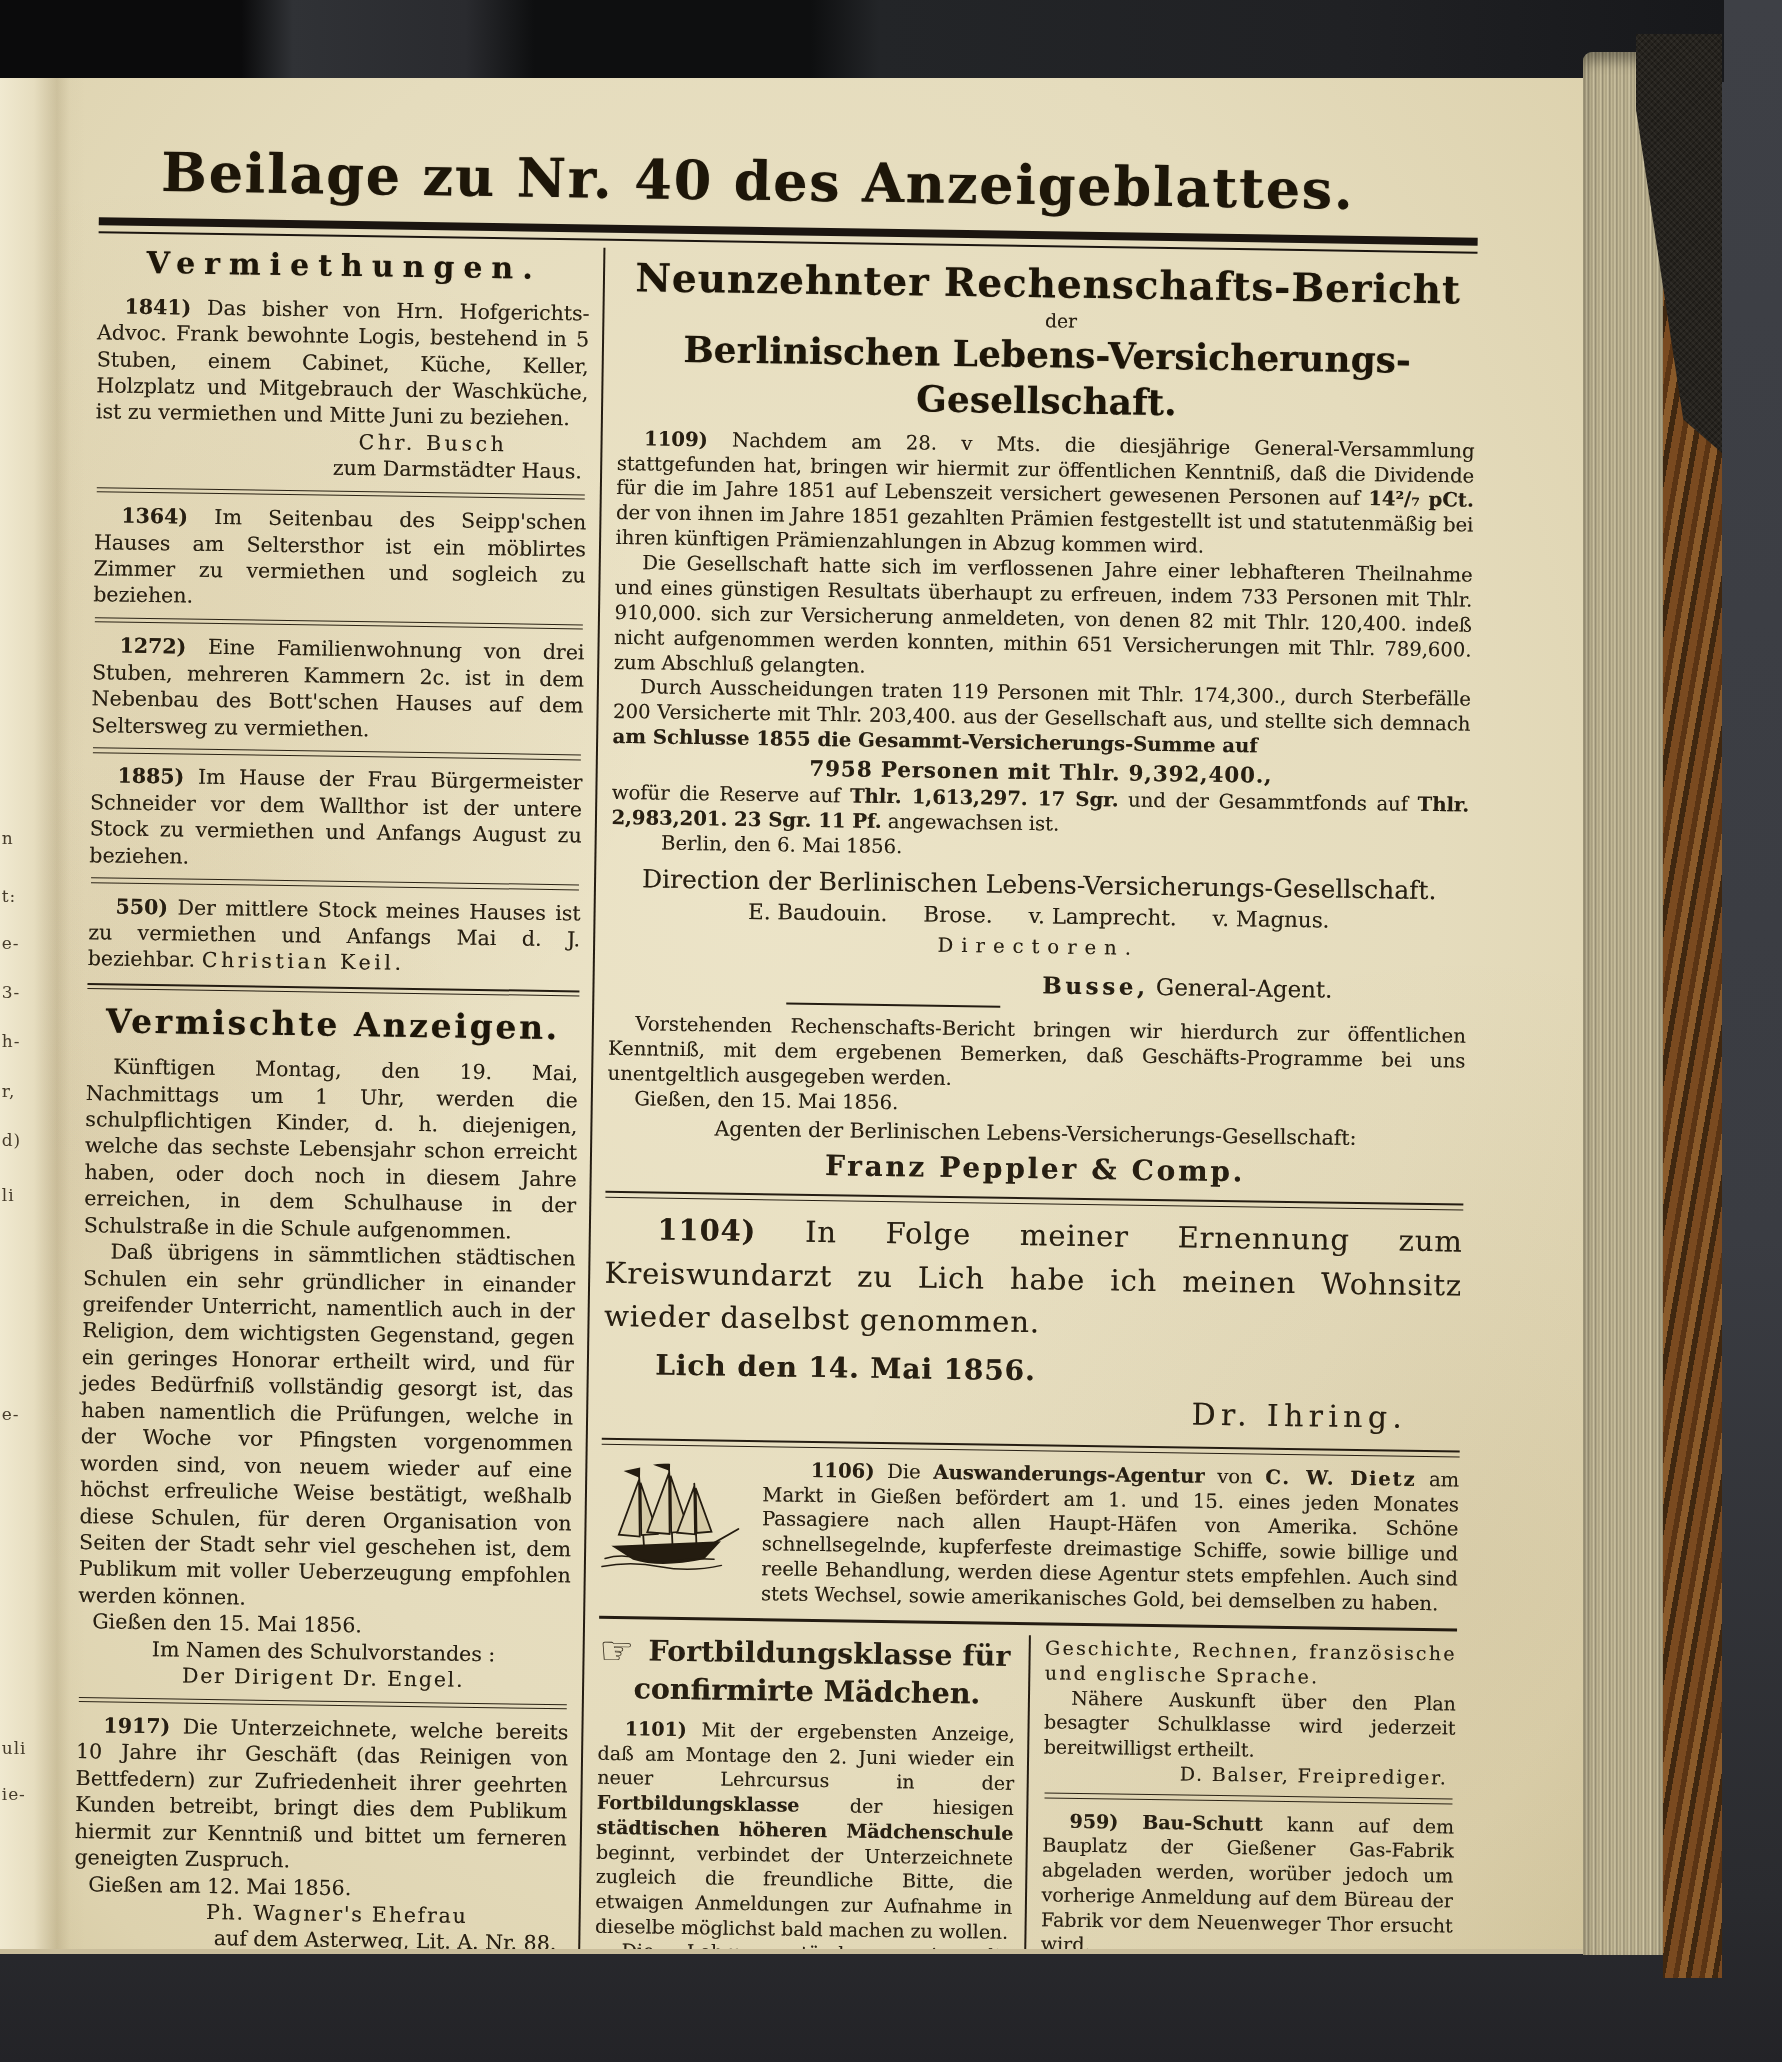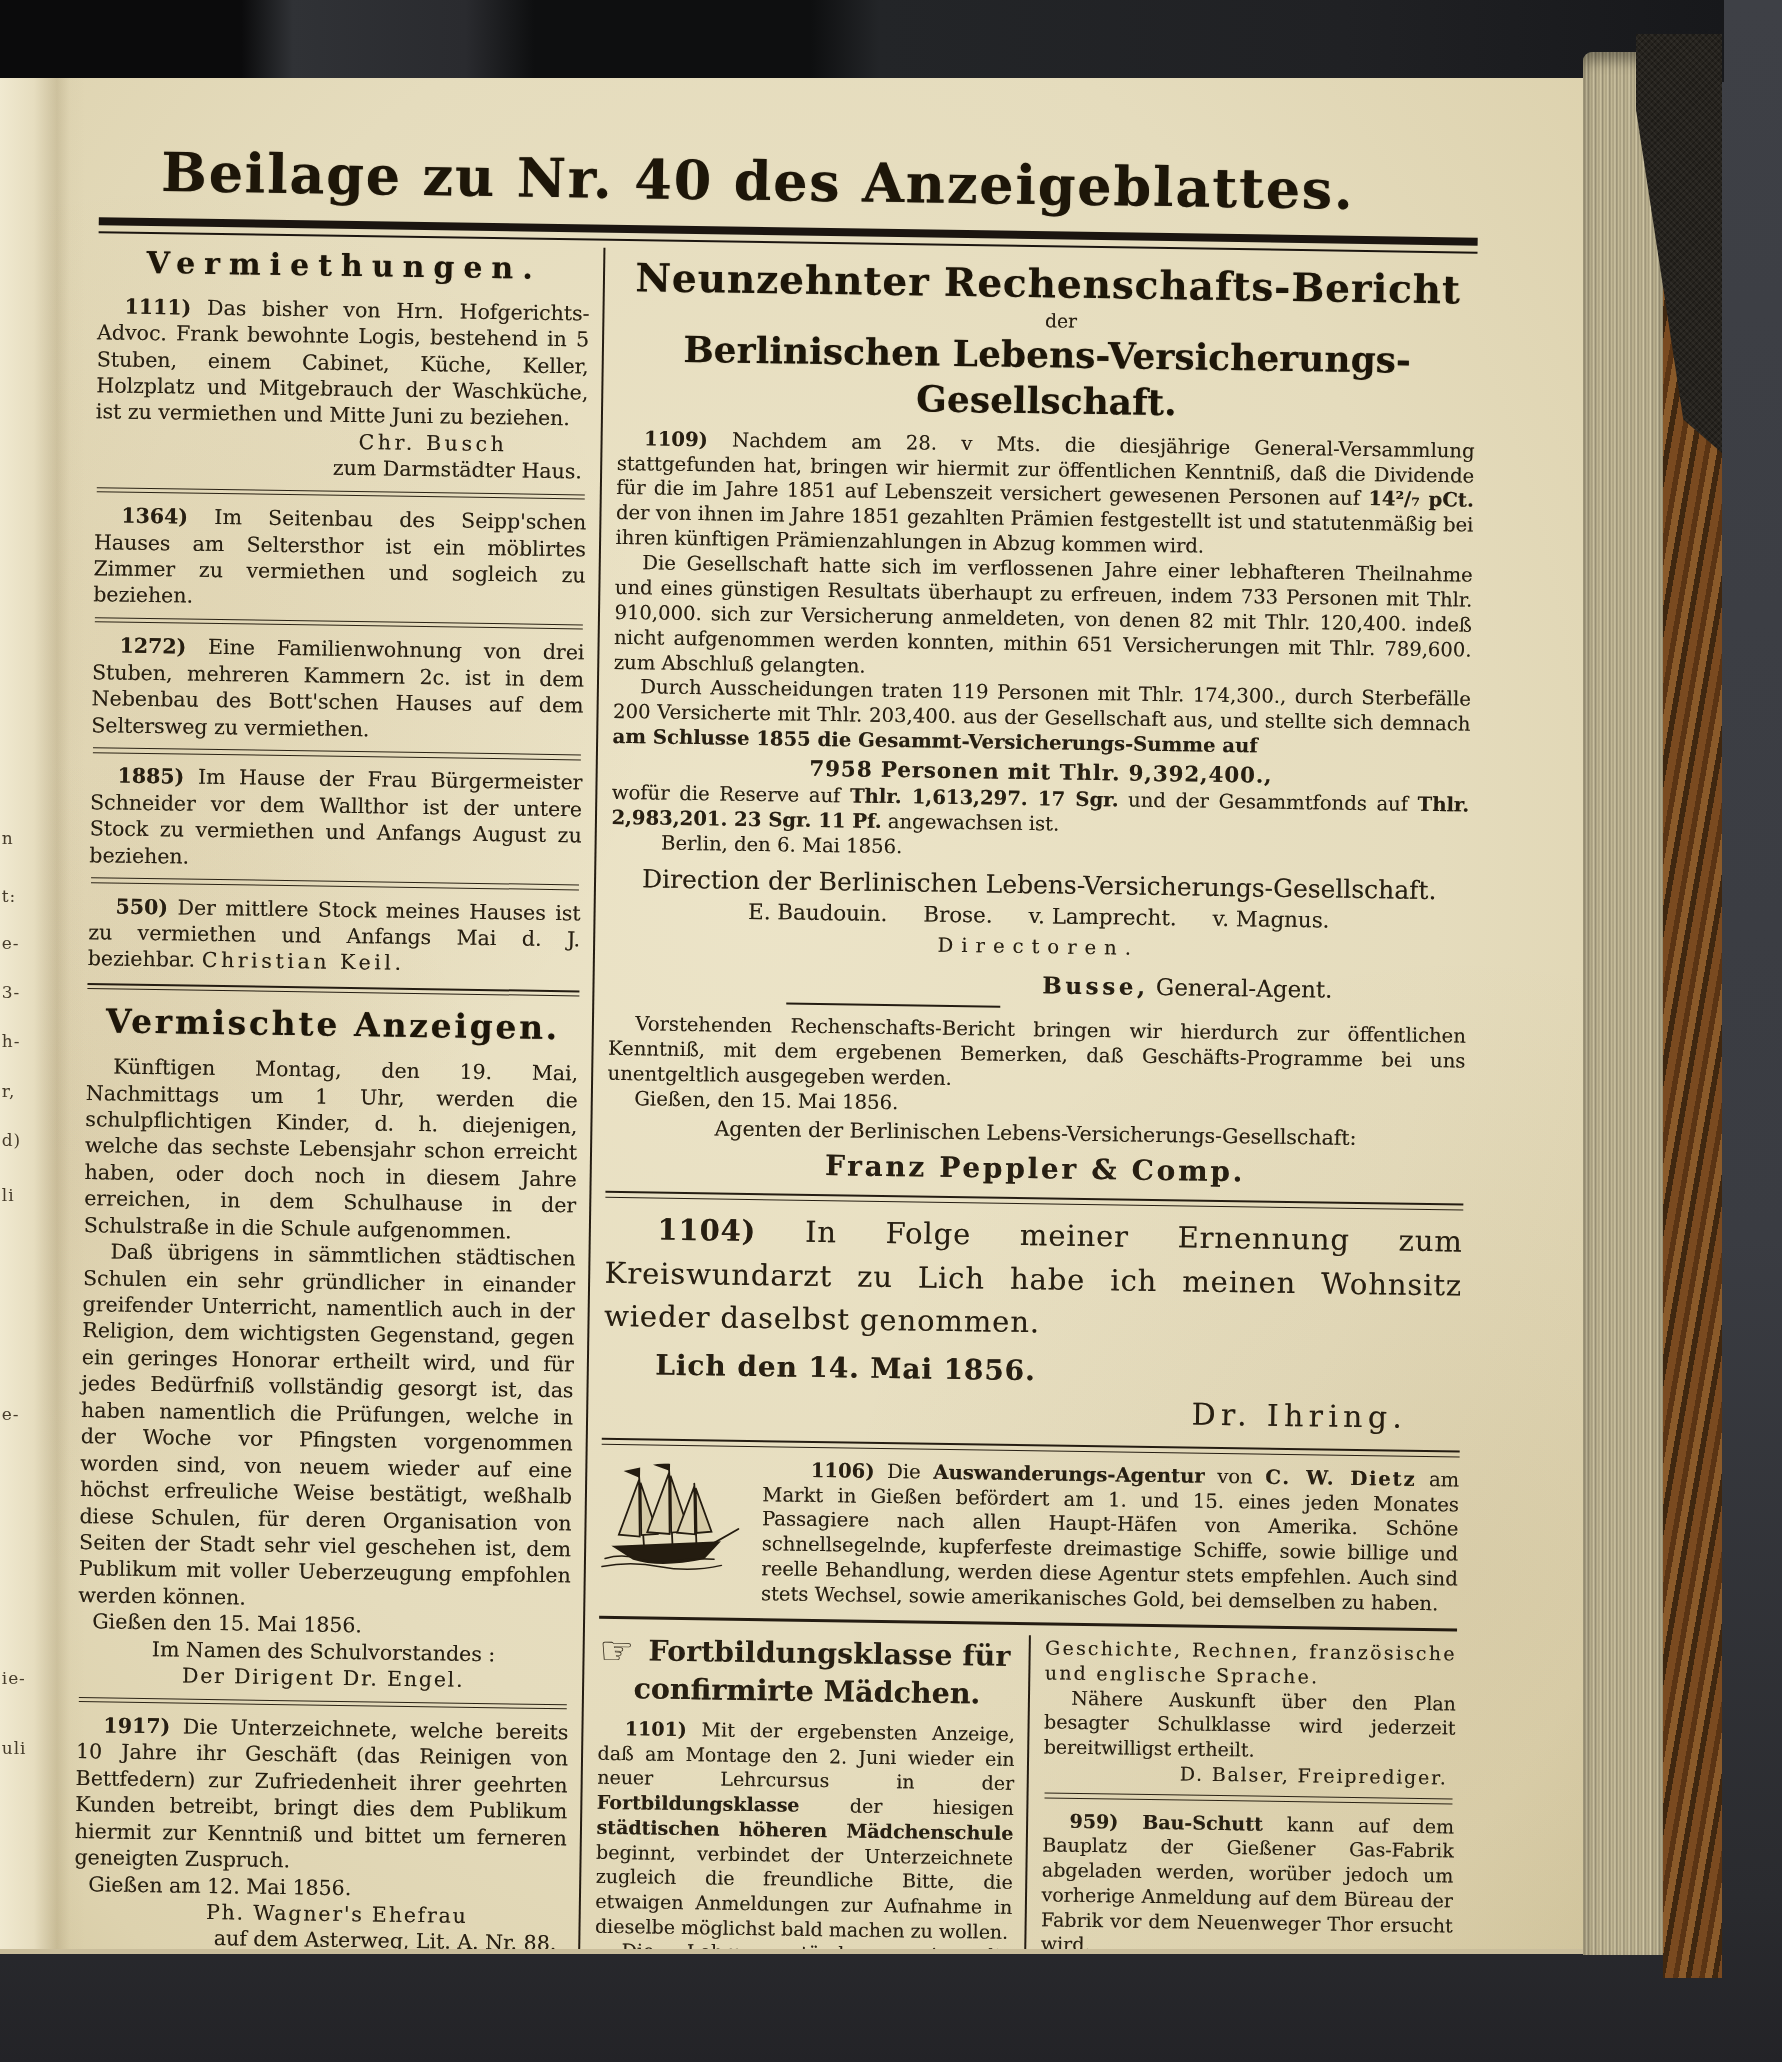--- a/index.html
+++ b/index.html
@@ -112,33 +112,33 @@
     <span class="frag" style="top:750px">n</span>
     <span class="frag" style="top:808px">t:</span>
     <span class="frag" style="top:855px">e-</span>
     <span class="frag" style="top:904px">3-</span>
     <span class="frag" style="top:953px">h-</span>
     <span class="frag" style="top:1003px">r,</span>
     <span class="frag" style="top:1052px">d)</span>
     <span class="frag" style="top:1107px">li</span>
     <span class="frag" style="top:1326px">e-</span>
     <span class="frag" style="top:1660px">uli</span>
-    <span class="frag" style="top:1590px">ie-</span>
+    <span class="frag" style="top:1706px">ie-</span>
 
     <div class="print">
       <h1 class="masthead">Beilage zu Nr. 40 des Anzeigeblattes.</h1>
       <div class="mh-rule"></div>
 
       <div class="cols">
 
         <div class="col-left">
           <h2 class="h-rentals">Vermiethungen.</h2>
 
           <div>
-            <p><span class="b">1111)</span> <span>Das bisher von Hrn. Hofgerichts-Advoc. Frank bewohnte Logis, bestehend in 5 Stuben, einem Cabinet, Küche, Keller, Holzplatz und Mitgebrauch der Waschküche, ist zu vermiethen und Mitte Juni zu beziehen.</span></p>
+            <p><span class="b">1841)</span> <span>Das bisher von Hrn. Hofgerichts-Advoc. Frank bewohnte Logis, bestehend in 5 Stuben, einem Cabinet, Küche, Keller, Holzplatz und Mitgebrauch der Waschküche, ist zu vermiethen und Mitte Juni zu beziehen.</span></p>
             <p class="sig sp" style="padding-right:80px">Chr. Busch</p>
             <p class="sig" style="padding-right:5.3px">zum Darmstädter Haus.</p>
           </div>
           <div class="rl"></div>
 
           <div>
             <p><span class="b">1364)</span> <span>Im Seitenbau des Seipp'schen Hauses am Seltersthor ist ein möblirtes Zimmer zu vermiethen und sogleich zu beziehen.</span></p>
           </div>
           <div class="rl"></div>
 

